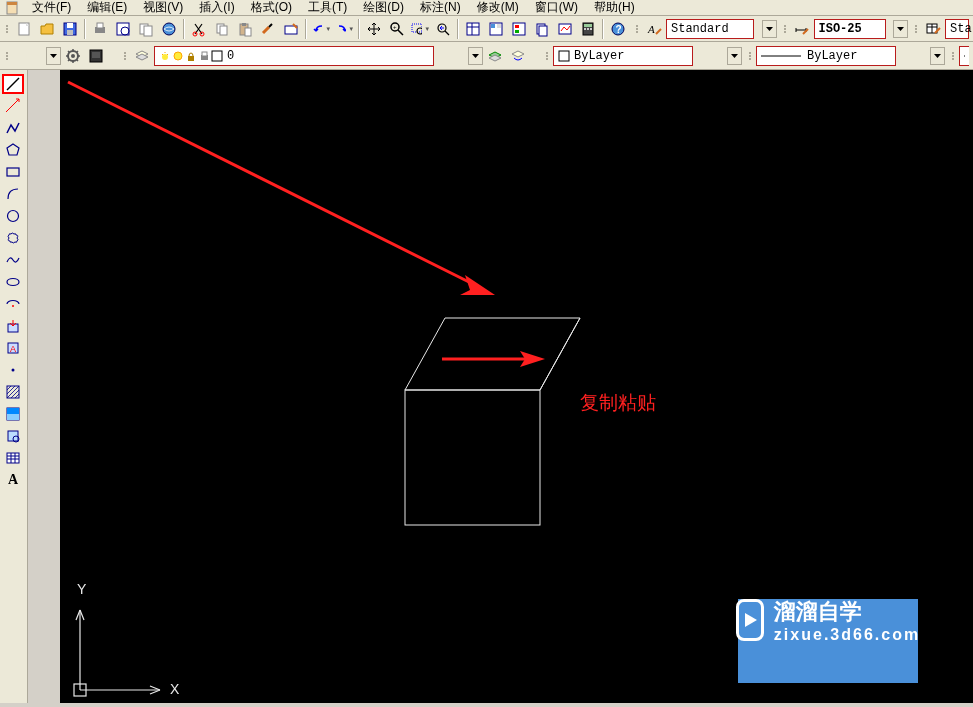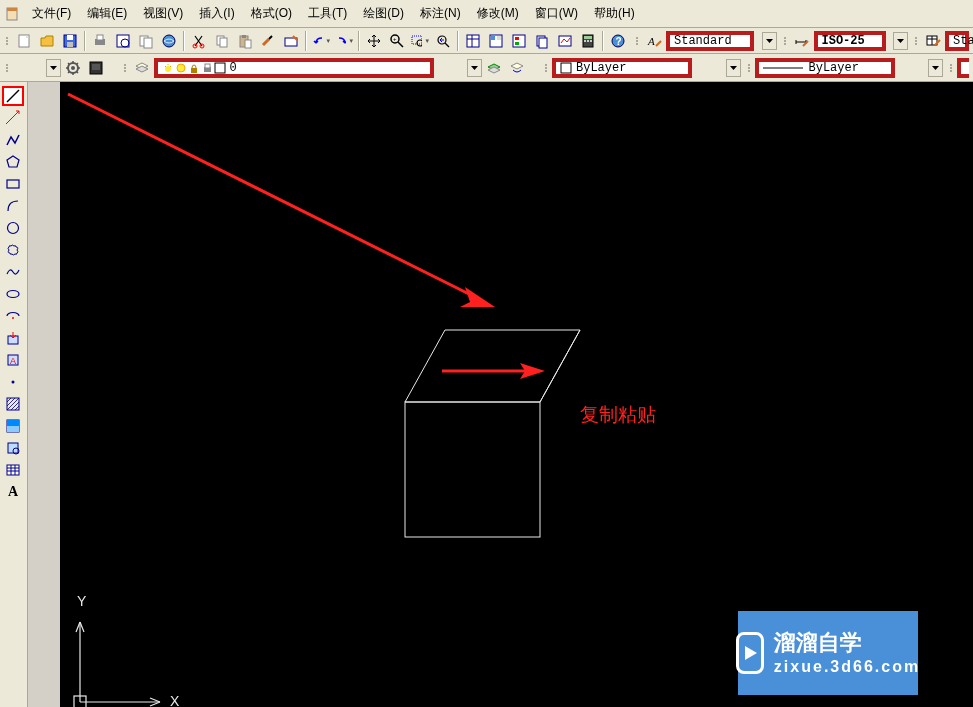--- a/index.html
+++ b/index.html
@@ -8,21 +8,21 @@
       height: 707px;
       font-family: "Microsoft YaHei", SimSun, sans-serif;
       font-size: 12px;
       background: #d4d0c8;
       overflow: hidden;
       position: relative;
     }
     
     
     .menu-bar {
-      height: 28px;
+      height: 16px;
       background: #ece9d8;
       display: flex;
       align-items: center;
       padding: 0 4px;
       border-bottom: 1px solid #aca899;
     }
     .menu-icon {
       width: 16px;
       height: 16px;
       margin-right: 4px;
@@ -73,21 +73,21 @@
       margin: 0 2px;
     }
     .toolbar-sep-handle span {
       width: 2px;
       height: 2px;
       background: #aca899;
     }
     .dropdown {
       height: 20px;
       background: #fff;
-      border: 4px solid #b91c1c;
+      border: 1px solid #b91c1c;
       display: inline-flex;
       align-items: center;
       padding: 0 4px;
       font-family: "Courier New", monospace;
       font-size: 12px;
     }
     .dropdown-arrow {
       width: 15px;
       height: 18px;
       background: #ece9d8;
@@ -146,21 +146,21 @@
     
     
     .watermark {
       position: absolute;
       right: 55px;
       bottom: 20px;
       width: 180px;
       height: 84px;
       background: #4a90d9;
       display: flex;
-      align-items: center;
+      align-items: flex-start;
       justify-content: center;
       color: #fff;
       font-size: 18px;
       font-weight: bold;
     }
     .watermark-icon {
       width: 42px;
       height: 42px;
       border: 3px solid #fff;
       border-radius: 8px;

